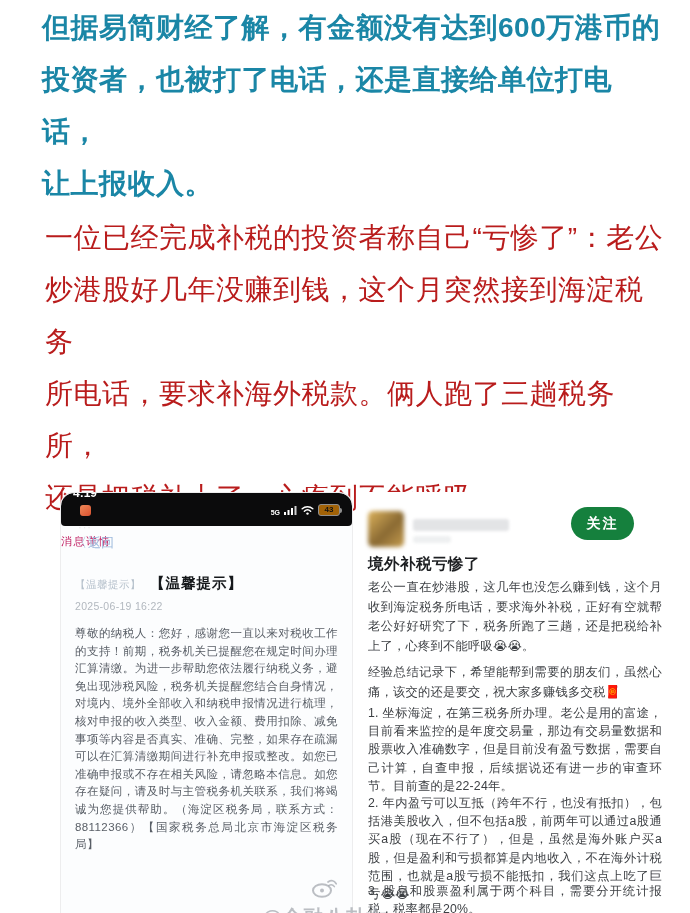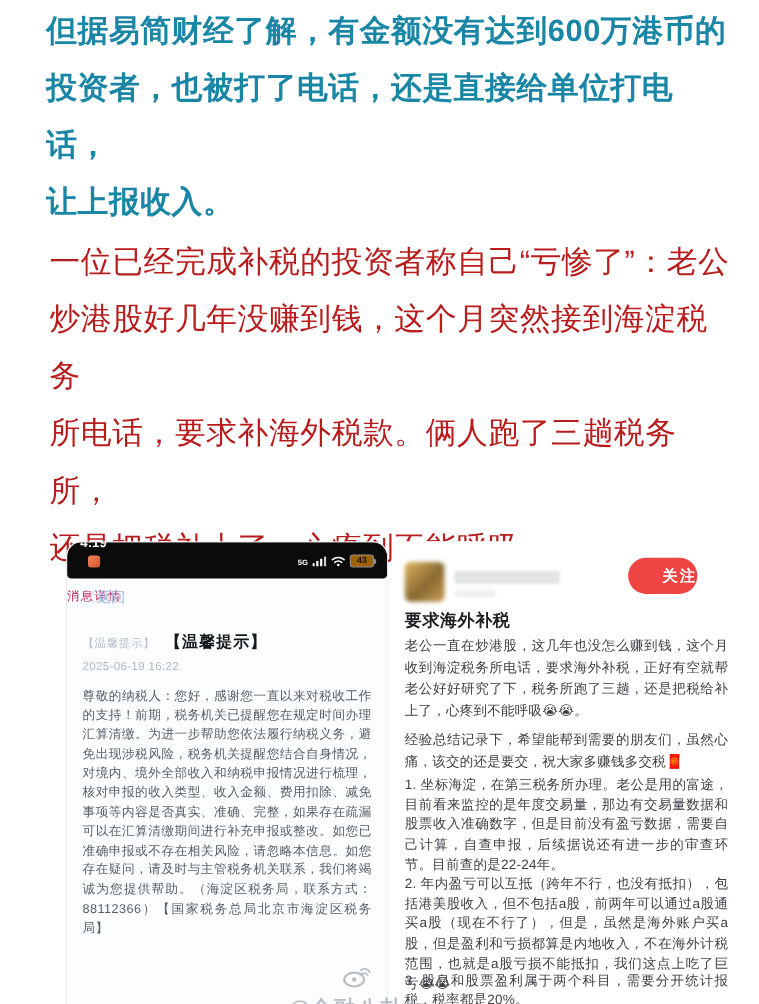--- a/index.html
+++ b/index.html
@@ -85,24 +85,23 @@
   .nameblur-1 {
     position:absolute; left:56px; top:27px; width:96px; height:12px;
     background:#e3e4e6; border-radius:3px; filter:blur(1.5px);
   }
   .nameblur-2 {
     position:absolute; left:56px; top:44px; width:38px; height:7px;
     background:#eef0f1; border-radius:3px; filter:blur(1.5px);
   }
   .follow {
     position:absolute; left:214px; top:15px; width:63px; height:33px;
-    border:none; border-radius:17px; background:#ef4444; color:#ffffff;
+    border:none; border-radius:17px; background:#15803d; color:#ffffff;
     font-size:14px; font-weight:600; letter-spacing:2px; cursor:pointer;
     font-family:inherit;
-    text-align:right;
   }
   .post-title {
     position:absolute; left:11px; top:62px; font-size:15.5px; font-weight:700;
     color:#1d1f22; letter-spacing:0.5px;
   }
   .post-p, .post-li {
     position:absolute; left:11px; width:294px;
     font-size:12.3px; color:#3c3f43; letter-spacing:0.2px; text-align:justify;
   }
   .post-p { line-height:19.5px; }
@@ -180,21 +179,21 @@
         <p class="msg-body">尊敬的纳税人：您好，感谢您一直以来对税收工作的支持！前期，税务机关已提醒您在规定时间办理汇算清缴。为进一步帮助您依法履行纳税义务，避免出现涉税风险，税务机关提醒您结合自身情况，对境内、境外全部收入和纳税申报情况进行梳理，核对申报的收入类型、收入金额、费用扣除、减免事项等内容是否真实、准确、完整，如果存在疏漏可以在汇算清缴期间进行补充申报或整改。如您已准确申报或不存在相关风险，请忽略本信息。如您存在疑问，请及时与主管税务机关联系，我们将竭诚为您提供帮助。（海淀区税务局，联系方式：88112366）【国家税务总局北京市海淀区税务局】</p>
       </div>
     </div>
 
     <div class="social-card">
       <div class="avatar"></div>
       <div class="nameblur-1"></div>
       <div class="nameblur-2"></div>
       <button class="follow">关注</button>
 
-      <h3 class="post-title">要求海外补税</h3>
+      <h3 class="post-title">境外补税亏惨了</h3>
       <p class="post-p p1">老公一直在炒港股，这几年也没怎么赚到钱，这个月收到海淀税务所电话，要求海外补税，正好有空就帮老公好好研究了下，税务所跑了三趟，还是把税给补上了，心疼到不能呼吸😭😭。</p>
       <p class="post-p p2">经验总结记录下，希望能帮到需要的朋友们，虽然心痛，该交的还是要交，祝大家多赚钱多交税🧧</p>
       <p class="post-li li1">1. 坐标海淀，在第三税务所办理。老公是用的富途，目前看来监控的是年度交易量，那边有交易量数据和股票收入准确数字，但是目前没有盈亏数据，需要自己计算，自查申报，后续据说还有进一步的审查环节。目前查的是22-24年。</p>
       <p class="post-li li2">2. 年内盈亏可以互抵（跨年不行，也没有抵扣），包括港美股收入，但不包括a股，前两年可以通过a股通买a股（现在不行了），但是，虽然是海外账户买a股，但是盈利和亏损都算是内地收入，不在海外计税范围，也就是a股亏损不能抵扣，我们这点上吃了巨亏😭😭</p>
       <p class="post-li li3">3. 股息和股票盈利属于两个科目，需要分开统计报税，税率都是20%。</p>
     </div>
 
     <div class="watermark">
       <svg width="27" height="22" viewBox="0 0 27 22">
         <ellipse cx="11" cy="14.5" rx="9" ry="6.3" fill="none" stroke="rgba(168,172,178,0.78)" stroke-width="2"></ellipse>

